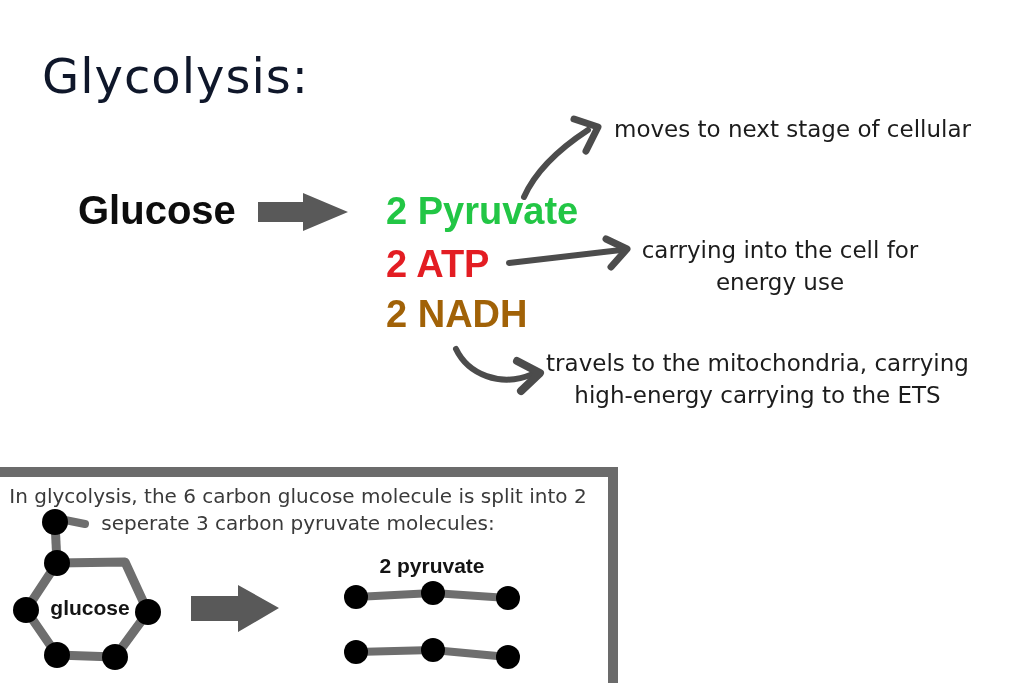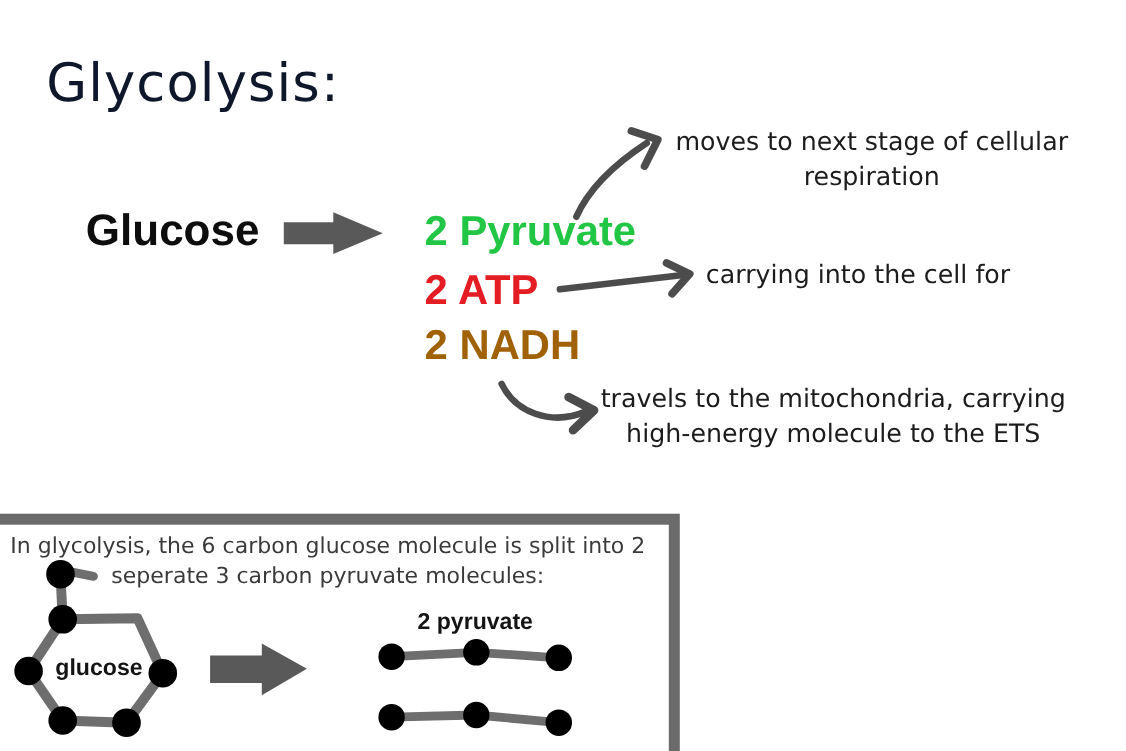--- a/index.html
+++ b/index.html
@@ -89,28 +89,28 @@
 <svg class="abs" style="left:256px; top:190px;" width="100" height="45" viewBox="0 0 100 45">
   <polygon points="2,12 47,12 47,3 92,22 47,41 47,32 2,32" fill="#595959"></polygon>
 </svg>
 
 <div class="abs product p0">2 Pyruvate</div>
 <div class="abs product p1">2 ATP</div>
 <div class="abs product p2">2 NADH</div>
 
 <div class="abs note n0">
   <div class="ln">moves to next stage of cellular</div>
-  <div class="ln">respiration</div>
 </div>
 <div class="abs note n1">
   <div class="ln">carrying into the cell for</div>
+  <div class="ln">energy use</div>
 </div>
 <div class="abs note n2">
   <div class="ln">travels to the mitochondria, carrying</div>
-  <div class="ln">high-energy molecule to the ETS</div>
+  <div class="ln">high-energy carrying to the ETS</div>
 </div>
 
 <svg class="abs overlay" width="1024" height="683" viewBox="0 0 1024 683">
   <g stroke="#4c4c4c" stroke-width="6" fill="none" stroke-linecap="round" stroke-linejoin="round">
     <path d="M524,197 C536,170 562,147 588,130"></path>
     <path d="M574,119 L598,127 L586,151" stroke-width="7"></path>
   </g>
   <g stroke="#4c4c4c" stroke-width="6" fill="none" stroke-linecap="round" stroke-linejoin="round">
     <path d="M509,263 L621,250"></path>
     <path d="M606,239 L627,249 L611,267" stroke-width="7"></path>

